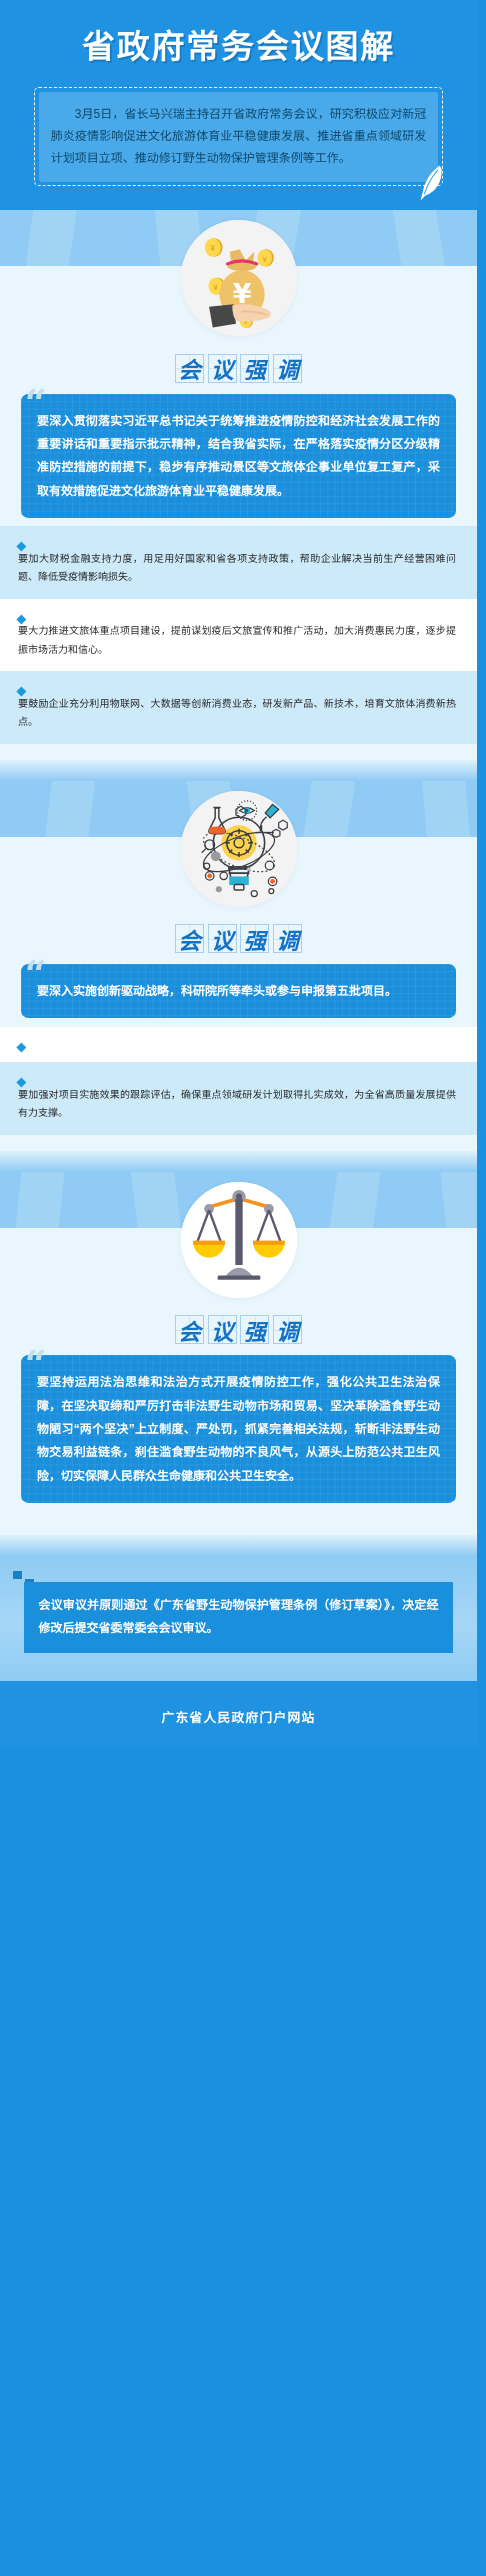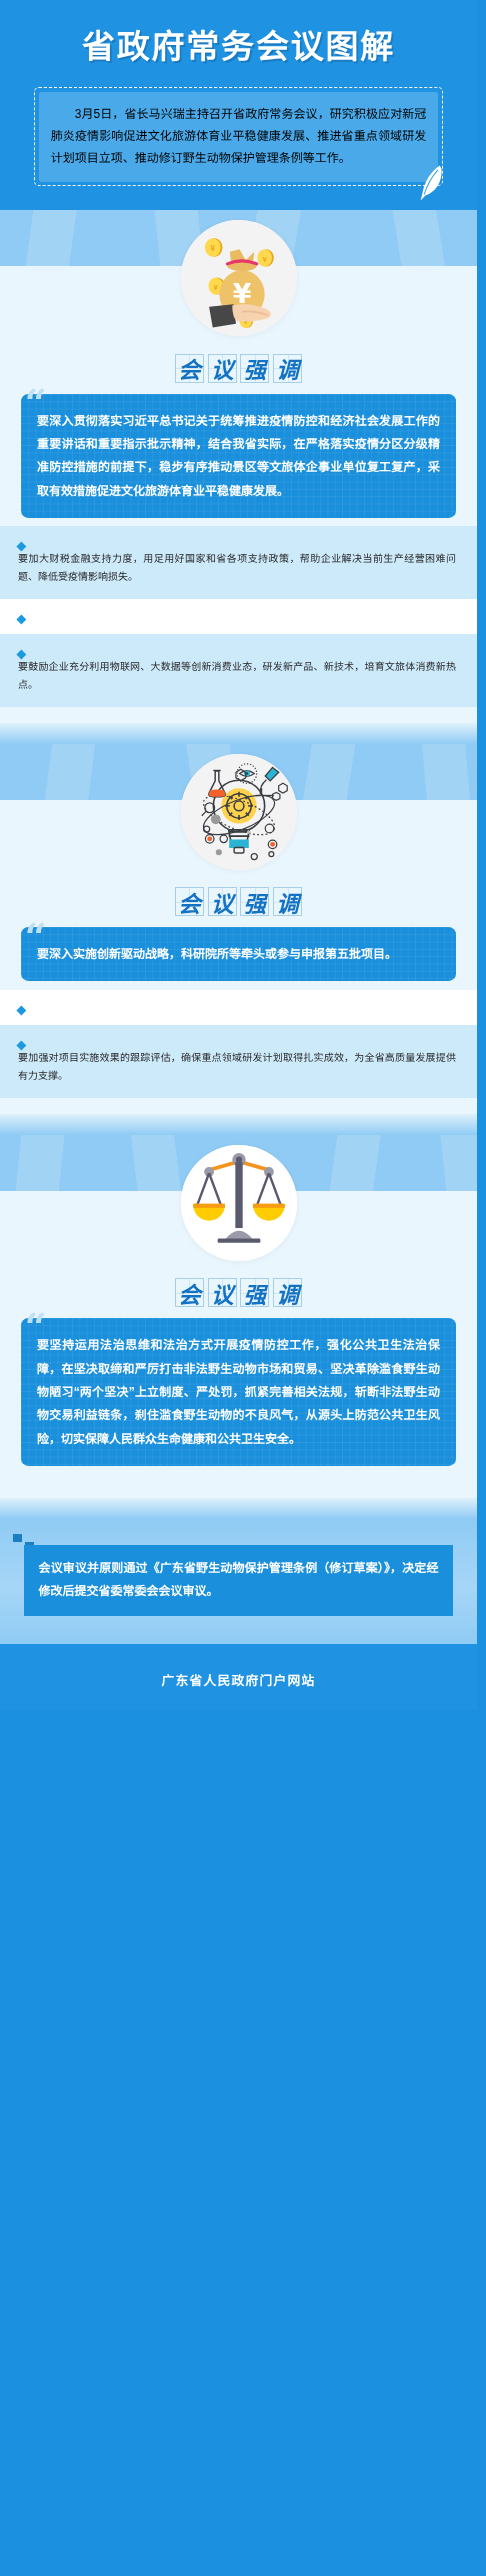--- a/index.html
+++ b/index.html
@@ -36,21 +36,21 @@
     border:1.2px dashed #ffffff;
     border-radius:4.9px;
     padding:3.7px;
   }
   .intro-inner {
     background:#4aa9e8;
     border-radius:2.4px;
     padding:11px 12px 12px;
   }
   .intro-text {
-    color:#000000;
+    color:#0c4a6e;
     font-size:12px;
     line-height:1.85;
     text-align:justify;
     text-indent:2em;
   }
   .feather {
     position:absolute;
     right:-1.2px;
     bottom:-16px;
     width:24px;
@@ -295,20 +295,21 @@
       </div>
     </div>
 
     <div class="bullets">
       <div class="bullet-row alt">
         <span class="bullet-diamond"></span>
         <span class="bullet-text">要加大财税金融支持力度，用足用好国家和省各项支持政策，帮助企业解决当前生产经营困难问题、降低受疫情影响损失。</span>
       </div>
       <div class="bullet-row plain">
         <span class="bullet-diamond"></span>
+        <span class="bullet-text">要大力推进文旅体重点项目建设，提前谋划疫后文旅宣传和推广活动，加大消费惠民力度，逐步提振市场活力和信心。</span>
       </div>
       <div class="bullet-row alt">
         <span class="bullet-diamond"></span>
         <span class="bullet-text">要鼓励企业充分利用物联网、大数据等创新消费业态，研发新产品、新技术，培育文旅体消费新热点。</span>
       </div>
     </div>
     <div class="band"></div>
   </div>
 
   <div class="section">

